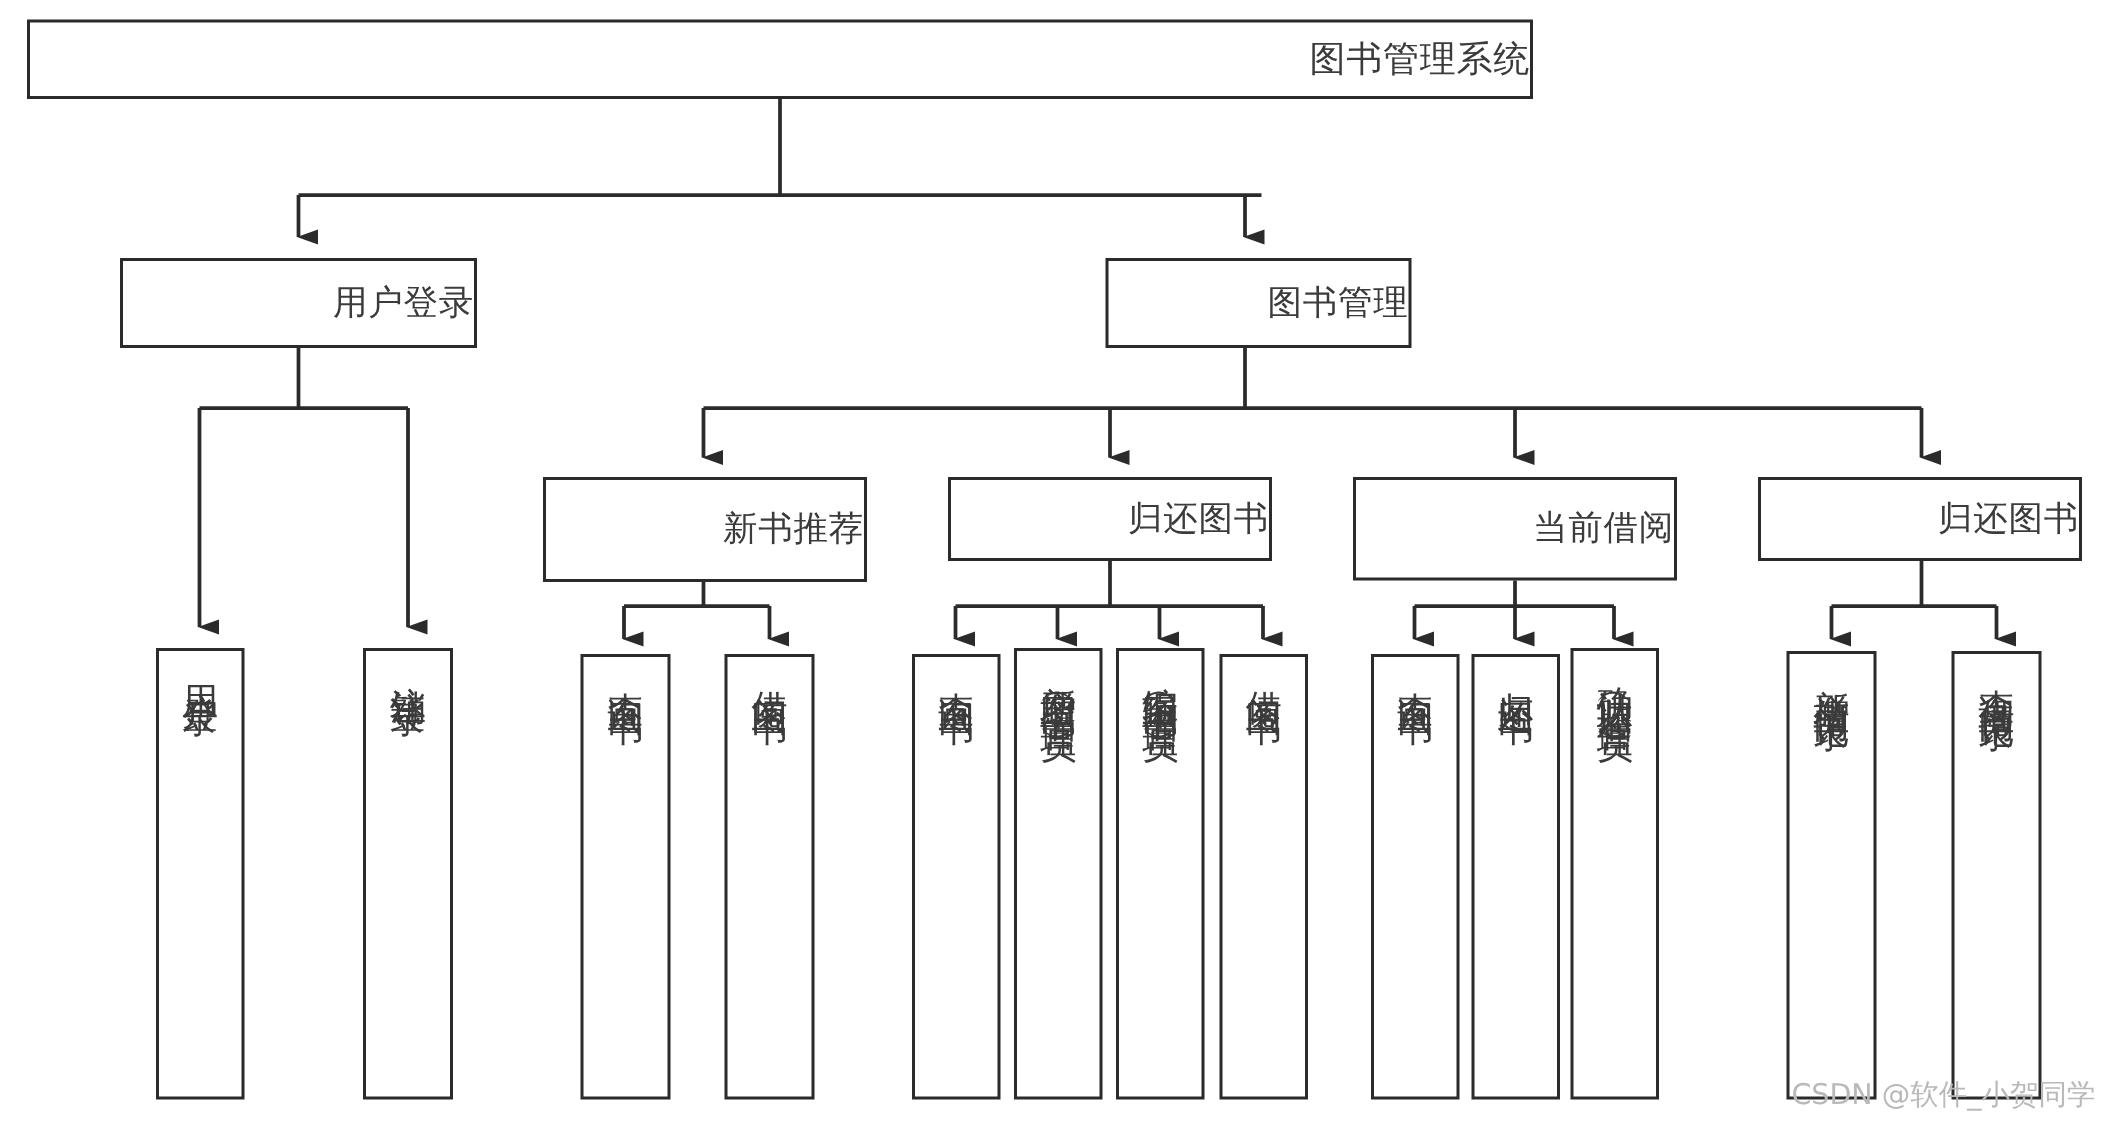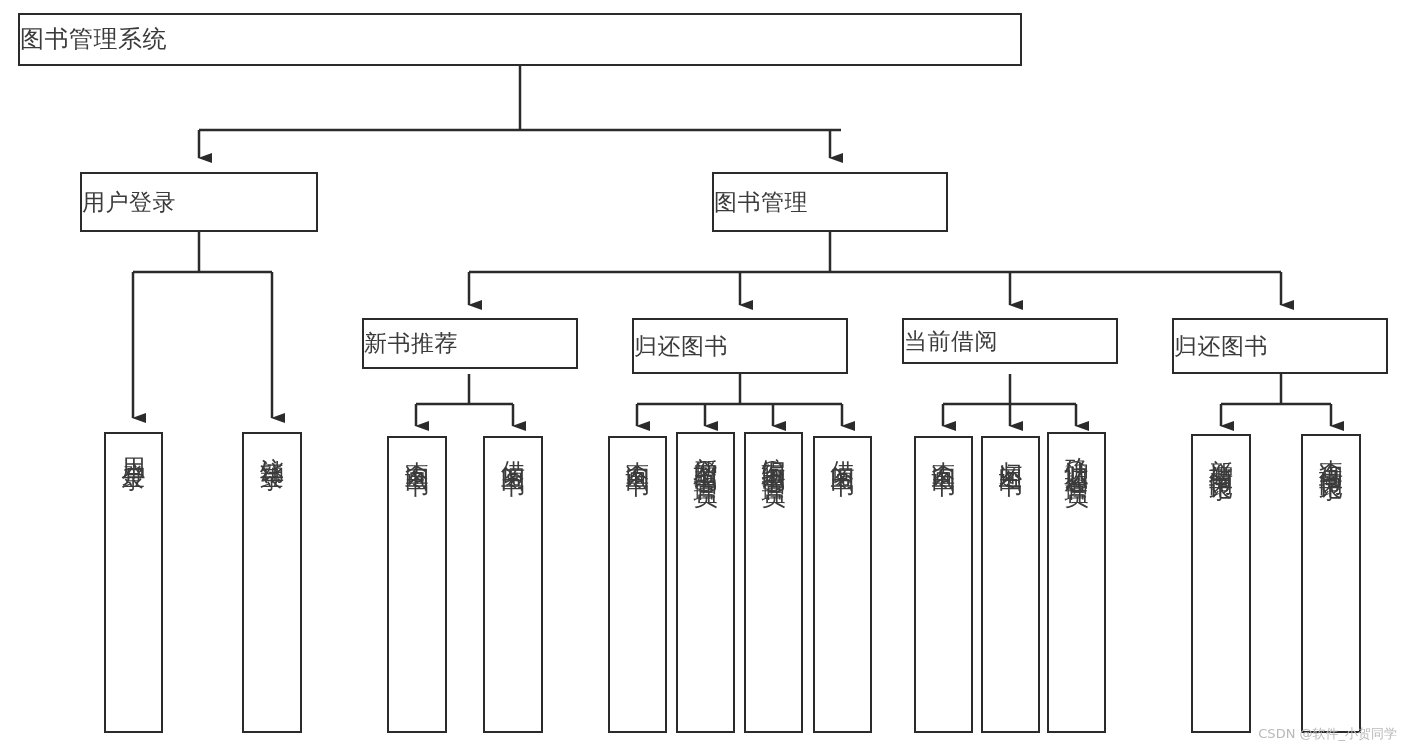--- a/index.html
+++ b/index.html
@@ -22,21 +22,21 @@
     width: 1405px;
     height: 747px;
   }
   .node {
     position: absolute;
     box-sizing: border-box;
     border: 2px solid #2b2b2b;
     background: #ffffff;
     display: flex;
     align-items: center;
-    justify-content: flex-start;
+    justify-content: flex-end;
     color: #3b3b3b;
     z-index: 2;
   }
   .node .lbl {
     display: block;
     text-align: center;
     line-height: 1.15;
     white-space: nowrap;
   }
   .node.horiz .lbl {
@@ -56,21 +56,21 @@
     letter-spacing: 4px;
     line-height: 1;
   }
   .node.root .lbl {
     font-size: 24px;
   }
   #watermark {
     position: absolute;
     right: 8px;
     bottom: 4px;
-    font-size: 13px;
+    font-size: 19px;
     color: #b9b9b9;
     z-index: 5;
     white-space: nowrap;
     font-family: "DejaVu Sans", "Liberation Sans", sans-serif;
   }
 </style>
 </head>
 <body>
 
 <div id="canvas">
@@ -125,31 +125,31 @@
     </g>
   </svg>
 
   <div class="node horiz root" style="left:18px; top:13px; width:1004px; height:53px;">
     <span class="lbl">图书管理系统</span>
   </div>
 
   <div class="node horiz" style="left:80px; top:172px; width:238px; height:60px;">
     <span class="lbl">用户登录</span>
   </div>
-  <div class="node horiz" style="left:712px; top:172px; width:236px; height:60px;">
+  <div class="node horiz" style="left:737px; top:172px; width:204px; height:60px;">
     <span class="lbl">图书管理</span>
   </div>
 
-  <div class="node horiz" style="left:362px; top:318px; width:216px; height:51px;">
+  <div class="node horiz" style="left:362px; top:318px; width:216px; height:70px;">
     <span class="lbl">新书推荐</span>
   </div>
   <div class="node horiz" style="left:632px; top:318px; width:216px; height:56px;">
     <span class="lbl">归还图书</span>
   </div>
-  <div class="node horiz" style="left:902px; top:318px; width:216px; height:46px;">
+  <div class="node horiz" style="left:902px; top:318px; width:216px; height:69px;">
     <span class="lbl">当前借阅</span>
   </div>
   <div class="node horiz" style="left:1172px; top:318px; width:216px; height:56px;">
     <span class="lbl">归还图书</span>
   </div>
 
   <div class="node vert" style="left:104px; top:432px; width:59px; height:301px;">
     <span class="lbl">用户登录</span>
   </div>
   <div class="node vert" style="left:242px; top:432px; width:60px; height:301px;">

